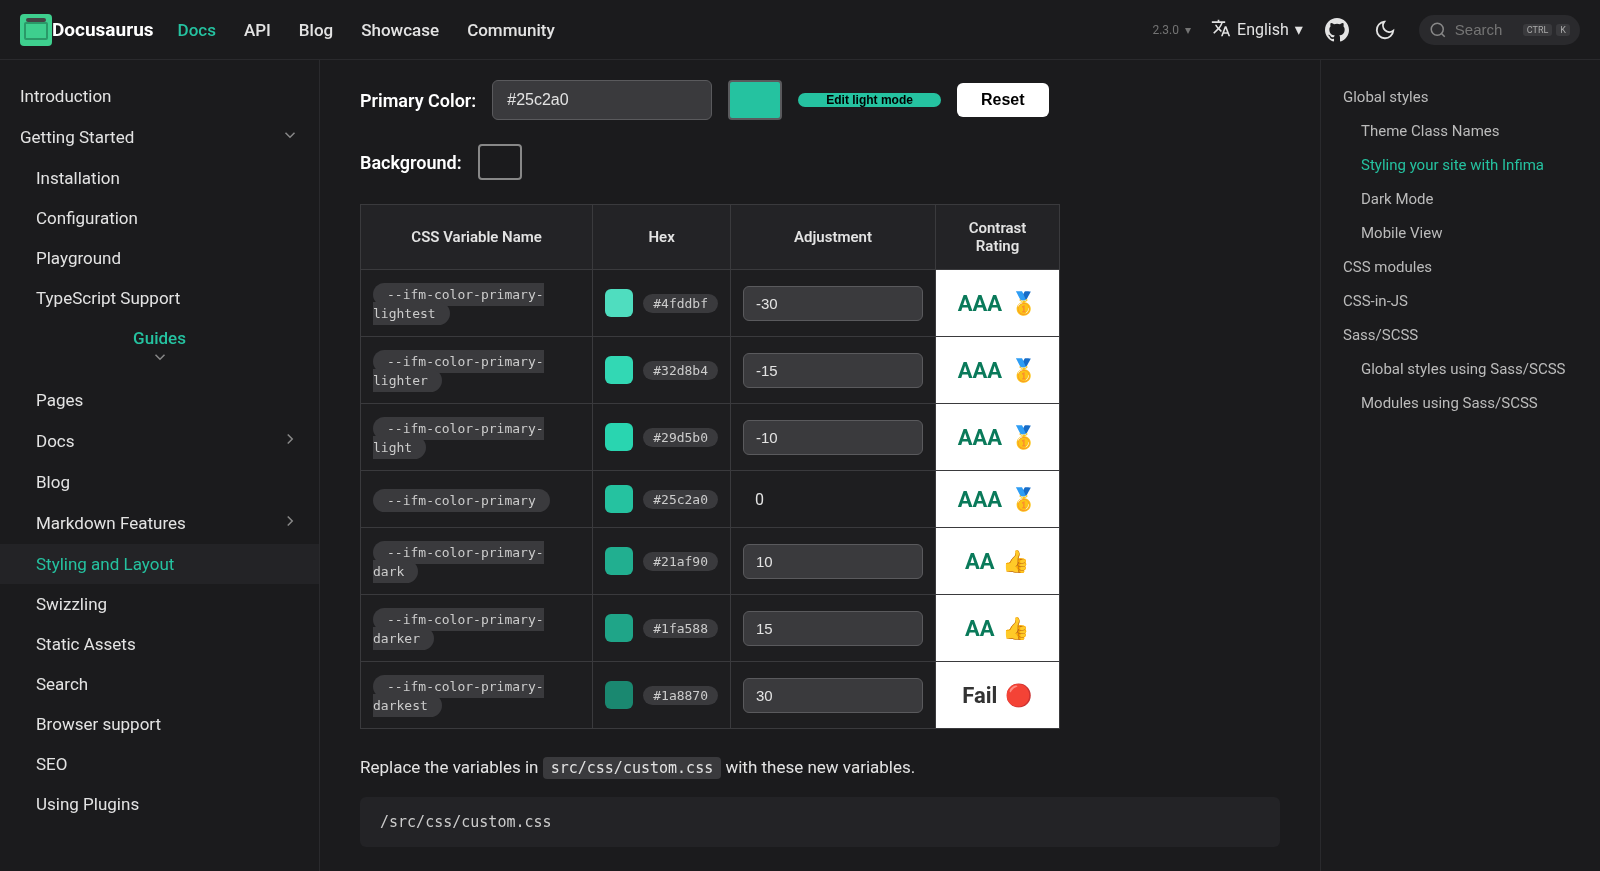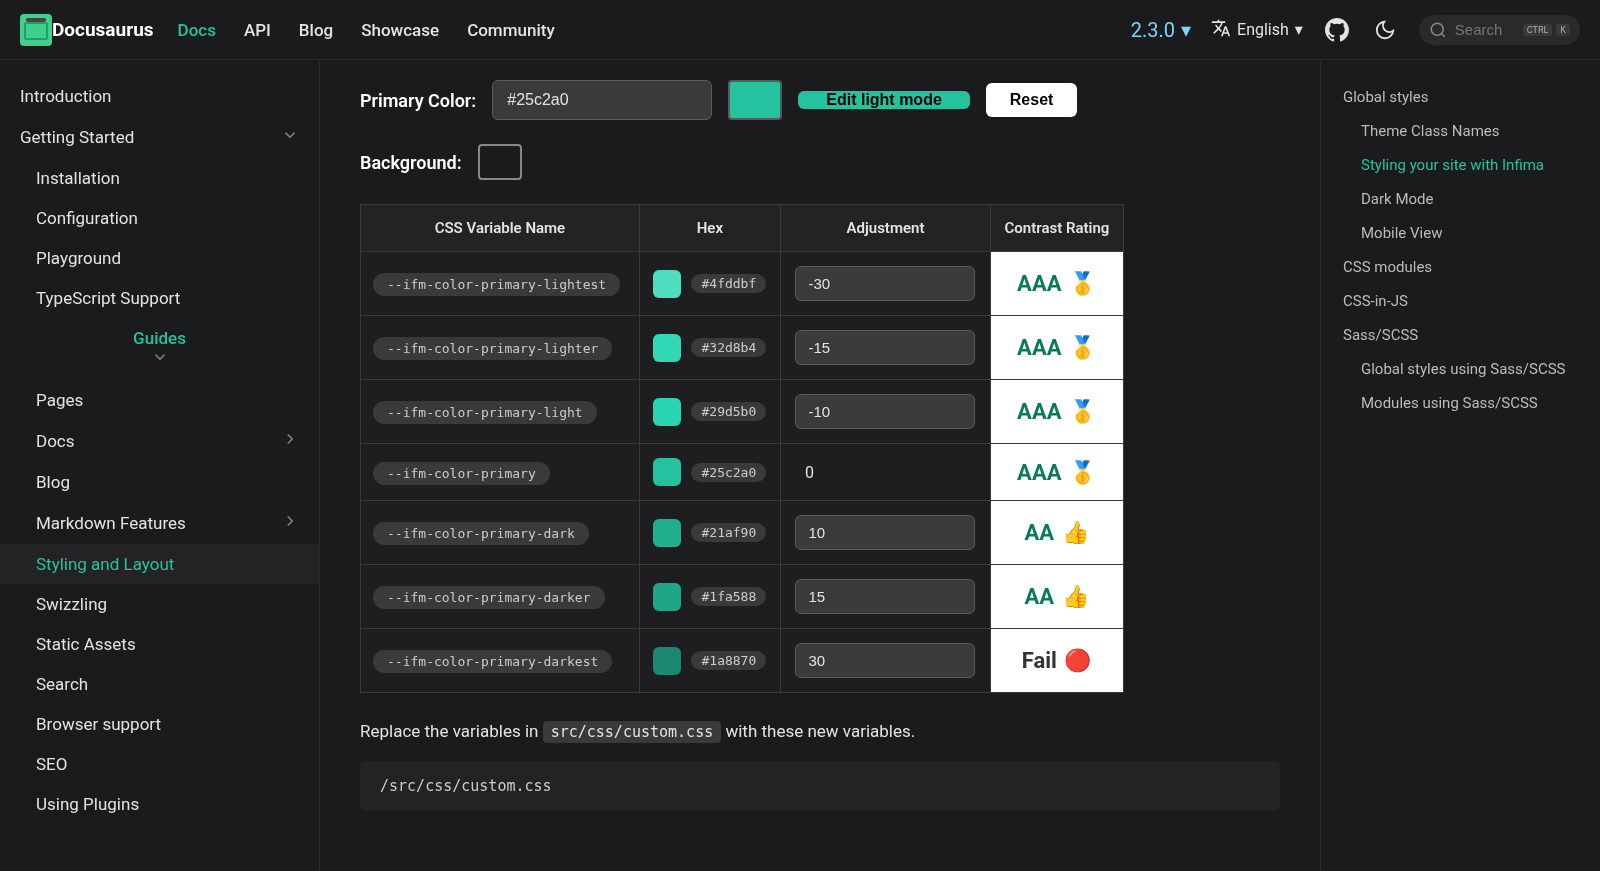--- a/index.html
+++ b/index.html
@@ -21,45 +21,45 @@
 }
 .logo-wrap { display: flex; align-items: center; margin-right: 24px; }
 .logo-icon { width: 32px; height: 32px; background: #3ecf8e; border-radius: 4px; display: flex; align-items: center; justify-content: center; position: relative; }
 .logo-icon::before { content: ""; position: absolute; top: 4px; left: 6px; right: 6px; height: 4px; background: #444; border-radius: 2px; }
 .logo-icon::after { content: ""; position: absolute; bottom: 6px; left: 4px; right: 4px; height: 14px; background: #3ecf8e; border: 2px solid #2a9968; border-radius: 2px; }
 .brand { font-weight: 700; font-size: 19px; color: #fff; }
 .nav-links { display: flex; gap: 28px; }
 .nav-link { color: #e3e3e3; font-size: 17px; font-weight: 500; text-decoration: none; cursor: pointer; }
 .nav-link.active { color: #25c2a0; }
 .nav-right { margin-left: auto; display: flex; align-items: center; gap: 20px; }
-.version-sel { display: flex; gap: 6px; cursor: pointer; font-size: 20px; color: #7dd3fc; }
+.version-sel { display: flex; gap: 6px; cursor: pointer; font-size: 12px; color: #737373; }
 .lang-sel { display: flex; align-items: center; gap: 6px; cursor: pointer; font-size: 16px; color: #e3e3e3; }
 .icon-btn { width: 28px; height: 28px; display: flex; align-items: center; justify-content: center; cursor: pointer; color: #e3e3e3; }
 .search-box { display: flex; align-items: center; gap: 8px; background: #2a2a2d; border-radius: 20px; padding: 6px 10px; cursor: pointer; }
 .search-box input { background: transparent; border: none; color: #888; font-size: 15px; width: 60px; outline: none; }
 .kbd-hint { display: flex; gap: 4px; }
 .kbd { background: #3a3a3d; border-radius: 3px; padding: 1px 4px; font-size: 9px; color: #aaa; }
 .layout { display: flex; height: calc(100% - 60px); }
 .sidebar { width: 320px; background: #1b1b1d; border-right: 1px solid #2a2a2d; overflow-y: auto; padding: 16px 0; }
 .sidebar::-webkit-scrollbar { width: 10px; }
 .sidebar::-webkit-scrollbar-thumb { background: #444; border-radius: 5px; }
 .sidebar-item { display: flex; align-items: center; justify-content: space-between; padding: 10px 20px; cursor: pointer; font-size: 17px; color: #e3e3e3; }
 .sidebar-item.nested { padding-left: 36px; }
 .sidebar-item.active { color: #25c2a0; background: #232326; }
 .sidebar-item.category { color: #25c2a0; font-weight: 500; flex-direction: column; }
 .chevron { color: #888; }
 .main { flex: 1; padding: 20px 40px; overflow-y: auto; }
 .field-row { display: flex; align-items: center; gap: 16px; margin-bottom: 24px; }
 .field-label { font-size: 18px; font-weight: 600; color: #fff; }
 .text-input { background: #3a3a3d; border: 1px solid #5a5a5d; border-radius: 6px; padding: 10px 14px; color: #e3e3e3; font-size: 16px; width: 220px; }
 .color-swatch-lg { width: 54px; height: 40px; border-radius: 4px; border: 2px solid #5a5a5d; cursor: pointer; }
-.btn-primary { background: #25c2a0; color: #000; font-weight: 600; border: none; border-radius: 6px; padding: 0 28px; font-size: 16px; cursor: pointer; }
+.btn-primary { background: #25c2a0; color: #000; font-weight: 600; border: none; border-radius: 12px; padding: 0 28px; font-size: 12px; cursor: pointer; }
 .btn-secondary { background: #fff; color: #000; font-weight: 600; border: none; border-radius: 6px; padding: 8px 24px; font-size: 16px; cursor: pointer; }
 .bg-swatch { width: 44px; height: 36px; border: 2px solid #888; border-radius: 4px; background: #1b1b1d; cursor: pointer; }
-table { border-collapse: collapse; width: 764px; margin-top: 12px; }
+table { border-collapse: collapse; width: 700px; margin-top: 12px; }
 th, td { border: 1px solid #3a3a3d; padding: 14px 12px; text-align: center; }
 th { background: #232326; font-weight: 600; font-size: 15px; color: #e3e3e3; }
 td { background: #1e1e20; }
 .var-code { background: #3a3a3d; border-radius: 12px; padding: 4px 14px; font-family: ui-monospace, monospace; font-size: 13px; color: #ccc; }
 .hex-cell { display: flex; align-items: center; justify-content: center; gap: 10px; }
 .swatch-sm { width: 28px; height: 28px; border-radius: 6px; }
 .hex-code { background: #3a3a3d; border-radius: 10px; padding: 2px 10px; font-family: ui-monospace, monospace; font-size: 13px; color: #ccc; }
 .adj-input { background: #3a3a3d; border: 1px solid #5a5a5d; border-radius: 6px; padding: 8px 12px; color: #e3e3e3; font-size: 15px; width: 180px; text-align: left; }
 .rating-cell { background: #fff !important; color: #0a7a5a; font-weight: 700; font-size: 22px; }
 .rating-fail { color: #333 !important; }

